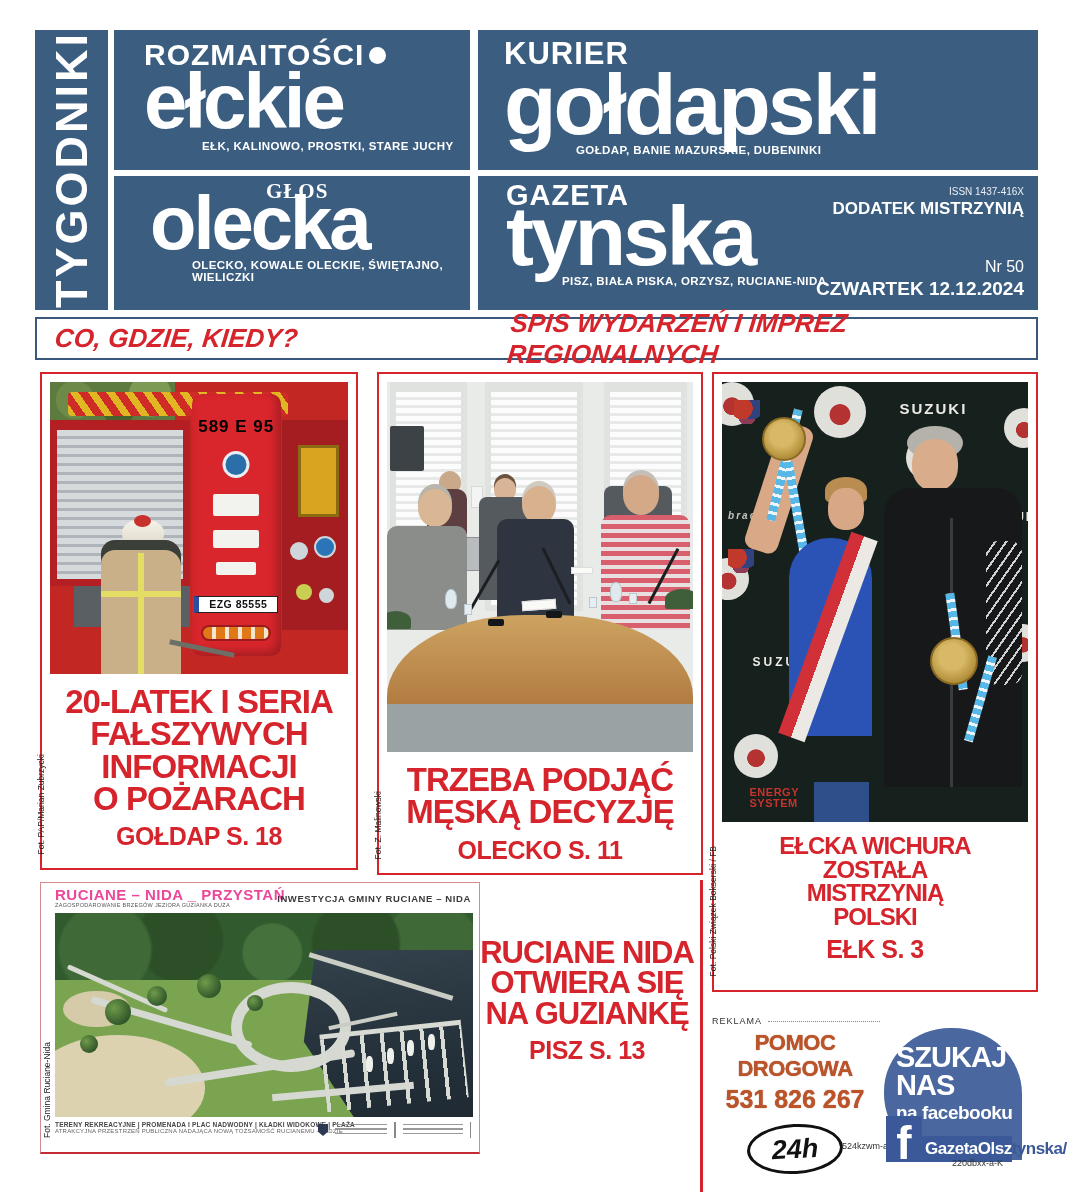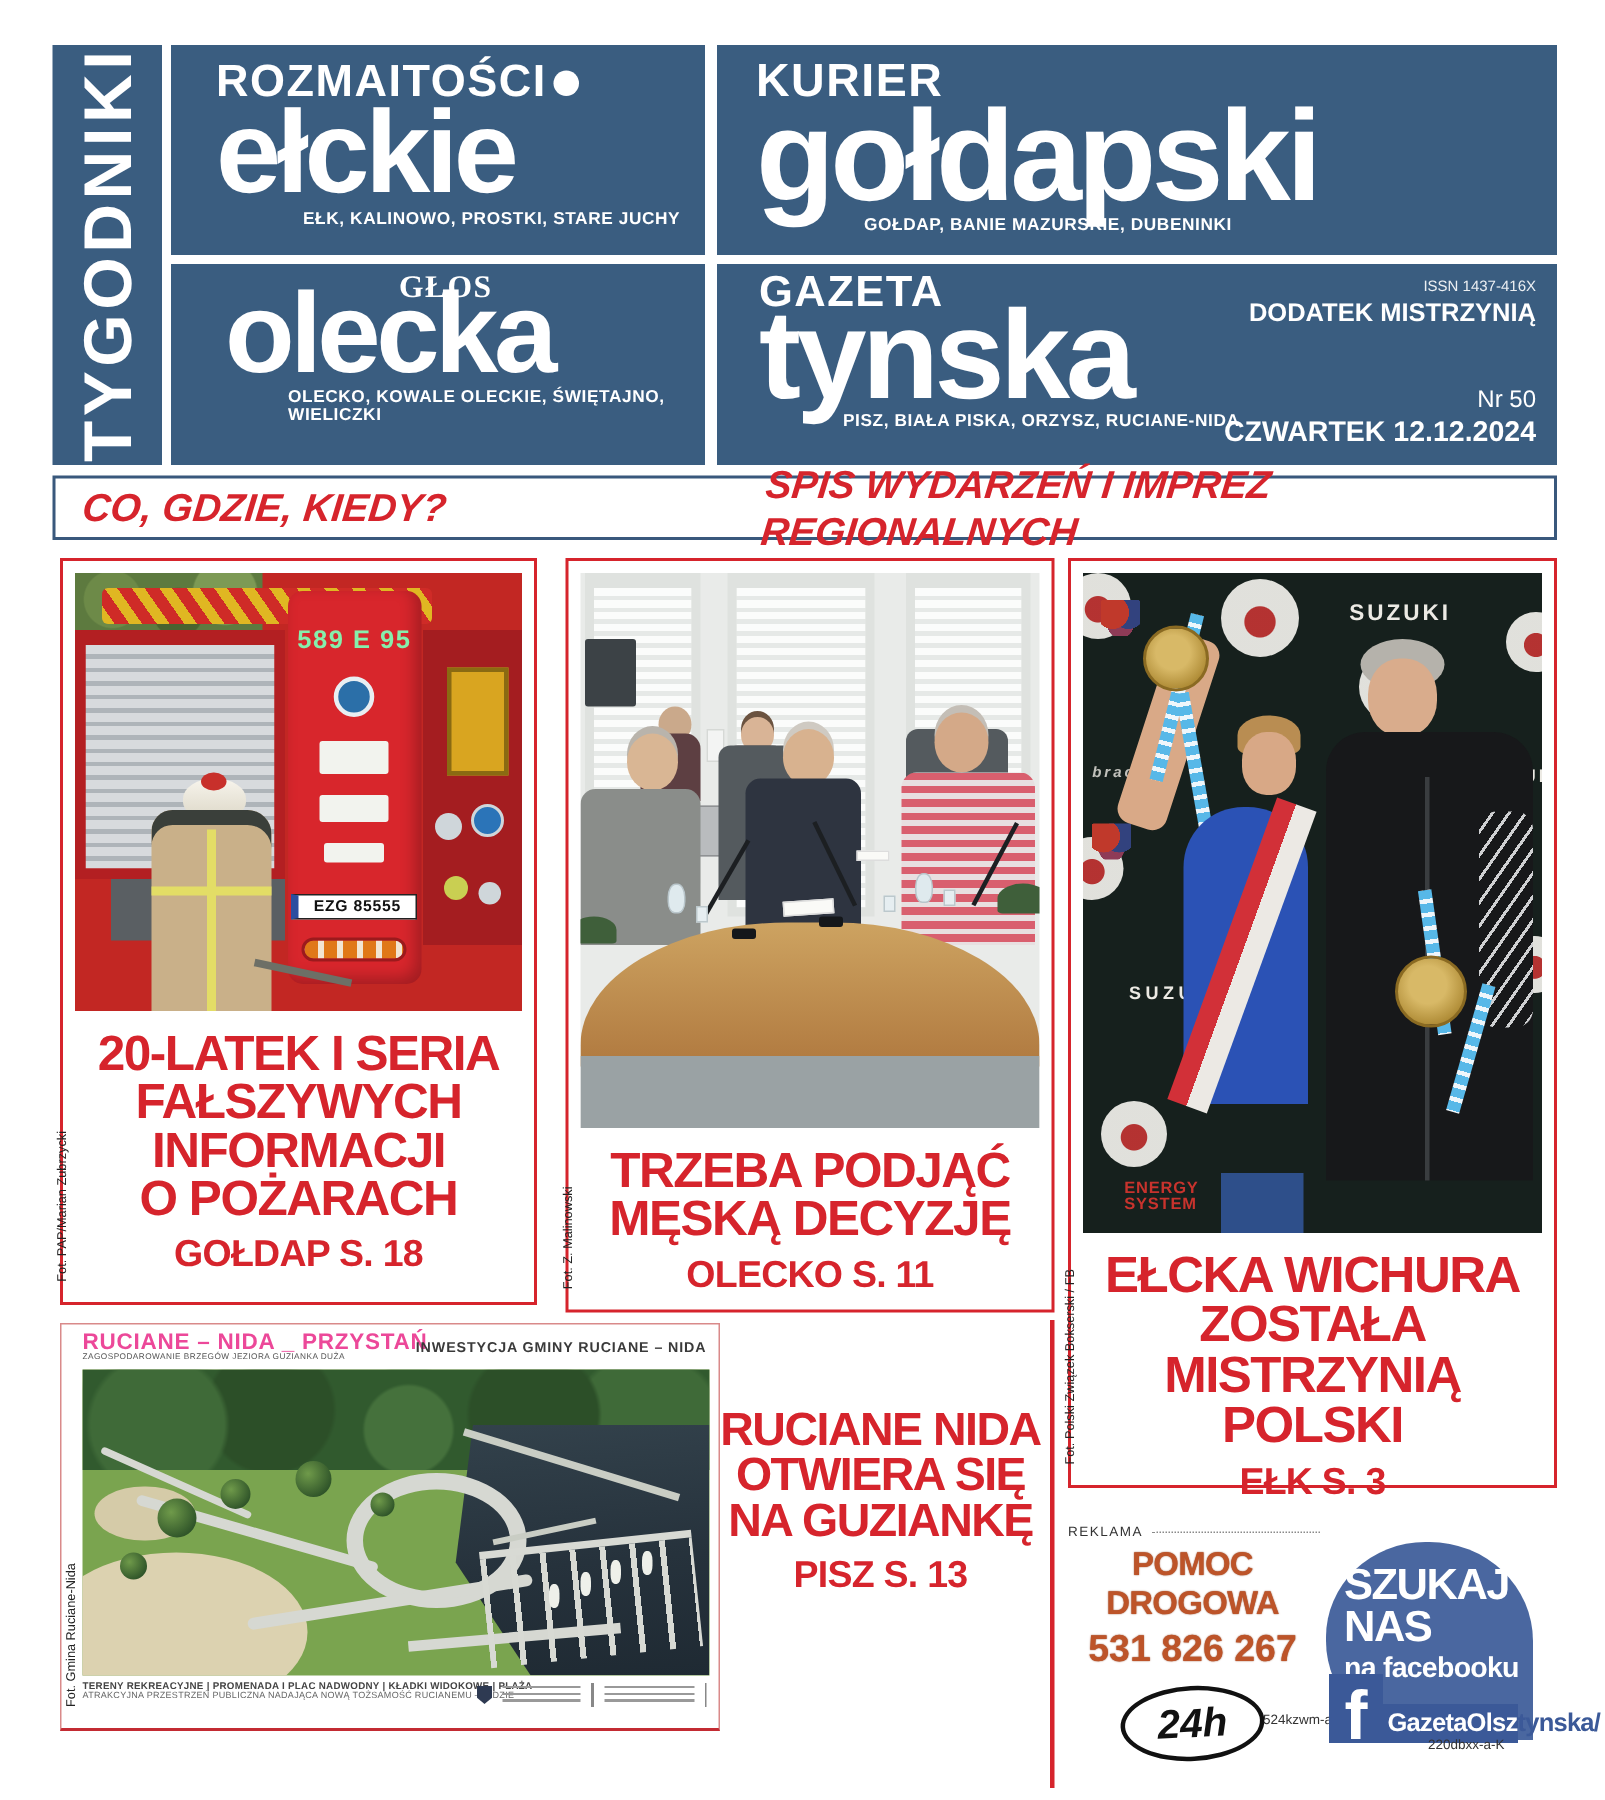--- a/index.html
+++ b/index.html
@@ -59,21 +59,21 @@
                radial-gradient(circle at 55% 60%, #49632f 22%, transparent 23%),
                radial-gradient(circle at 80% 30%, #7d9a55 20%, transparent 21%), #5d7a3f; }
   .f-topbar { left:6%; top:3.5%; width:74%; height:8%; border-radius:4px;
     background:repeating-linear-gradient(55deg,#e0b722 0 7px,#cf2b27 7px 15px); }
   .f-shutter { left:0; top:13%; width:47%; height:57%;
     background:repeating-linear-gradient(180deg,#d7dadd 0 6px,#aeb4b9 6px 9px);
     border:7px solid #b31f22; border-top-width:10px; }
   .f-bay { left:8%; top:70%; width:39%; height:14%; background:#5a5f63; }
   .f-door { left:47.5%; top:4%; width:30%; height:90%; background:#d8262c; border-radius:10px;
     box-shadow:inset -4px -4px 10px rgba(0,0,0,.25); }
-  .f-unit { position:absolute; left:0; right:0; top:9%; text-align:center; color:#86efac; font-weight:bold; font-size:17px; letter-spacing:1px; }
+  .f-unit { position:absolute; left:0; right:0; top:9%; text-align:center; color:#000000; font-weight:bold; font-size:17px; letter-spacing:1px; }
   .f-logo { position:absolute; left:50%; top:22%; transform:translateX(-50%); width:27px; height:27px; border-radius:50%;
     background:#2b6fa8; border:3px solid #e8eef2; }
   .f-stick { position:absolute; left:50%; transform:translateX(-50%); background:#f2f3ee; border-radius:2px; }
   .f-plate { position:absolute; left:50%; top:77%; transform:translateX(-50%); width:84px; height:17px; background:#fff;
     border:1px solid #222; border-left:5px solid #2b4ea0; font-size:10.5px; font-weight:bold; color:#111;
     text-align:center; line-height:15px; letter-spacing:0.5px; }
   .f-lamp { position:absolute; left:50%; top:88%; transform:translateX(-50%); width:70px; height:16px; border-radius:8px;
     background:repeating-linear-gradient(90deg,#e07818 0 9px,#f2e5d2 9px 13px); border:2px solid #9c1a1d; }
   .f-equip { right:0; top:13%; width:22%; height:72%; background:#a41d20; }
   .f-panel { position:absolute; right:14%; top:12%; width:62%; height:34%; background:#d9a520; border:3px solid #8a6a12; }
@@ -373,21 +373,21 @@
       </div>
       <div class="abs bw-torso">
         <div class="bw-sash"></div>
       </div>
       <div class="bm-ribbon2" style="left:75%; top:48%; width:9px; height:22%; transform:rotate(-8deg);"></div>
       <div class="bm-ribbon2" style="left:83%; top:62%; width:9px; height:20%; transform:rotate(16deg);"></div>
       <div class="bw-medal" style="left:68%; top:58%; width:48px; height:48px;"></div>
       <div class="abs b-jeans"></div>
     </div>
     <div class="credit">Fot. Polski Związek Bokserski / FB</div>
-    <div class="headline pre" style="font-size:34px;">EŁCKA WICHURA
+    <div class="headline pre" style="font-size:24px;">EŁCKA WICHURA
 ZOSTAŁA
 MISTRZYNIĄ
 POLSKI</div>
     <div class="pageref">EŁK S. 3</div>
   </div>
 
   <div id="marina" class="abs">
     <div id="marina-head">
       <div class="mar-title">RUCIANE – NIDA _ PRZYSTAŃ</div>
       <div class="mar-sub">ZAGOSPODAROWANIE BRZEGÓW JEZIORA GUZIANKA DUŻA</div>

